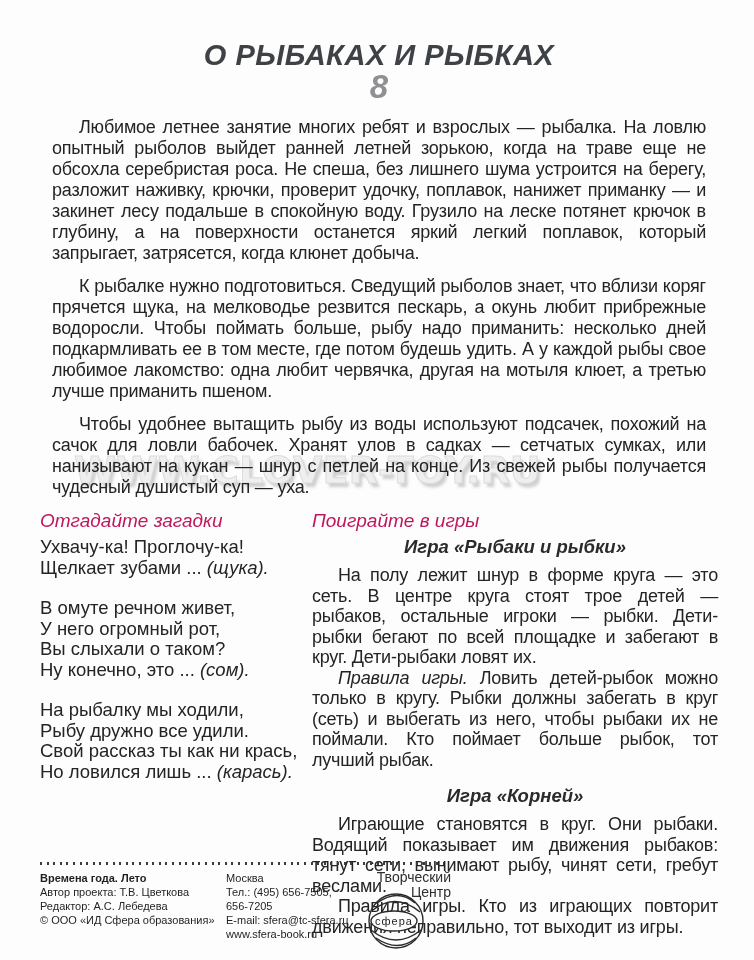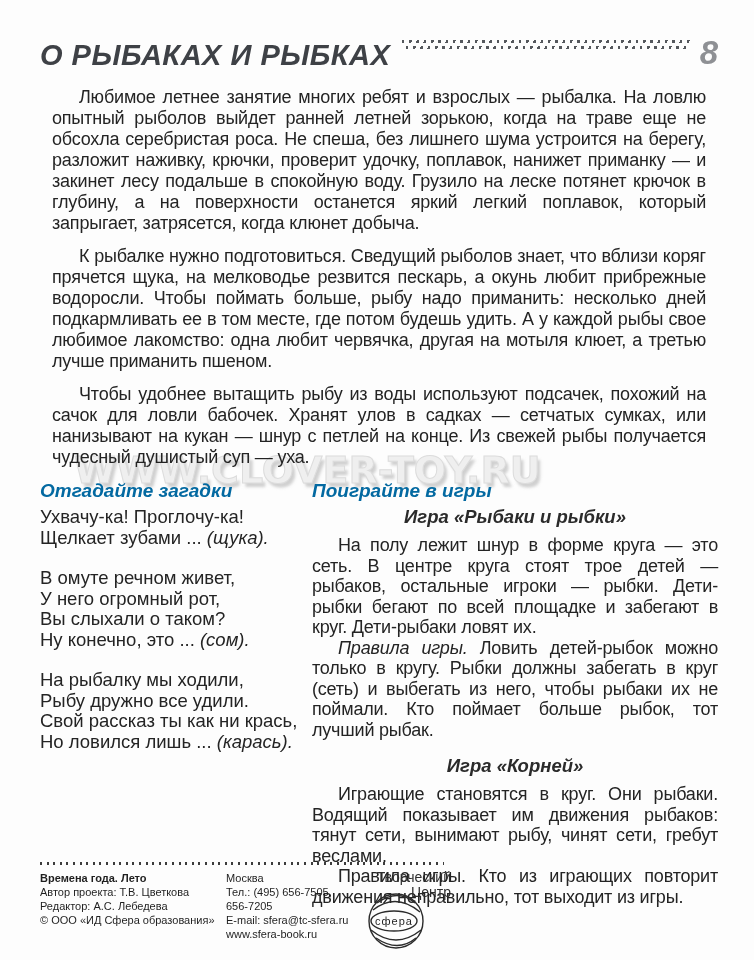--- a/index.html
+++ b/index.html
@@ -4,21 +4,21 @@
 <style>
   html,body { margin:0; padding:0; background:#ffffff; }
   .page {
     position:relative; width:754px; height:960px;
     background:#fdfdfd; overflow:hidden;
     font-family:"Liberation Sans", sans-serif; color:#242424;
   }
   .content { position:relative; z-index:1; padding:40px 36px 0 40px; box-sizing:border-box; }
 
   
-  .hdr { display:flex; align-items:flex-start; margin-bottom:17px; }
+  .hdr { display:flex; align-items:center; margin-bottom:17px;flex-direction:column; }
   .hdr-title {
     font-style:italic; font-weight:bold; font-size:29px; line-height:30px;
     letter-spacing:0.5px; color:#3e4146; white-space:nowrap;
   }
   .hdr-leader {
     flex:1; height:9px; margin:0 10px 4px 12px;
     background-image:
       repeating-linear-gradient(100deg,#54575c 0 2.5px, transparent 2.5px 7.2px),
       repeating-linear-gradient(100deg,#54575c 0 2.5px, transparent 2.5px 7.2px);
     background-size:100% 3px,100% 3px;
@@ -27,21 +27,21 @@
   }
   .hdr-num { font-style:italic; font-weight:600; font-size:33px; line-height:26px; color:#8e9094; }
 
   
   .intro p { margin:12px; text-indent:27px; text-align:justify; font-size:18px; line-height:21px; letter-spacing:-0.2px; }
 
   
   .columns { display:flex; margin-top:4px; }
   .col-left { flex:0 0 272px; width:272px; }
   .col-right { flex:1; min-width:0; }
-  .sec-heading { margin:0 0 5px 0; font-style:italic; font-weight:bold; font-size:19px; line-height:22px; color:#0369a1; }
+  .sec-heading { margin:0 0 5px 0; font-style:italic; font-weight:normal; font-size:19px; line-height:22px; color:#be185d; }
 
   .riddle { font-size:18.5px; line-height:20.5px; margin:0 0 20px 0; }
   .riddle-line { white-space:nowrap; }
   .riddle-answer { font-style:italic; }
 
   .game-title { font-style:italic; font-weight:bold; font-size:18.5px; line-height:20px; margin:0 0 8px 0; color:#2b2b2b;text-align:center; }
   .game p { margin:0; font-size:18px; line-height:20.5px; text-align:justify; text-indent:26px; letter-spacing:-0.2px; }
   .game-second { margin-top:16px; }
   .rules-label { font-style:italic; }
 

